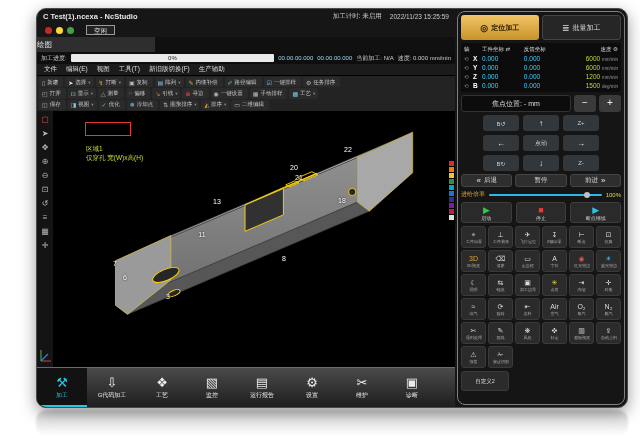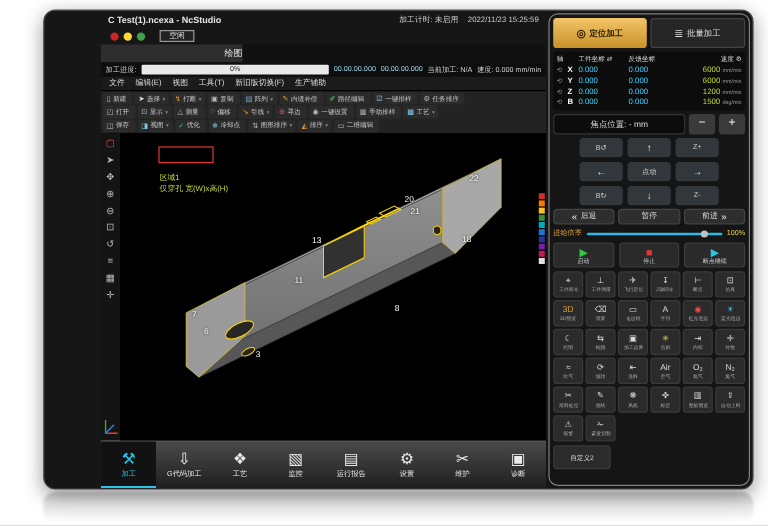--- a/index.html
+++ b/index.html
@@ -1,32 +1,32 @@
 <!DOCTYPE html>
 <html><head>
 <meta charset="utf-8">
 <style>
   * { margin:0; padding:0; box-sizing:border-box; }
   html,body { width:640px; height:438px; background:#ffffff; overflow:hidden;
               font-family:"Liberation Sans", sans-serif; }
   .window { position:absolute; left:36px; top:8px; width:592px; height:400px;
             background:#161616; border-radius:10px; box-shadow:0 5px 16px rgba(0,0,0,.4);
             overflow:hidden; display:flex; border:1px solid #4a4a4a; }
-  .left-col { width:418px; display:flex; flex-direction:column;padding-left:47px; }
+  .left-col { width:418px; display:flex; flex-direction:column; }
 
   
   .titlebar { height:14px; display:flex; align-items:center; padding:0 6px; gap:8px; }
   .win-title { flex:1; font-size:7.5px; color:#e6e6e6; font-weight:bold; }
   .timer, .clock { font-size:6.5px; color:#cccccc; }
   .statusrow { height:14px; display:flex; align-items:center; padding:0 8px; gap:4px; }
   .dot { width:7px; height:7px; border-radius:50%; }
   .idle-btn { margin-left:8px; border:1px solid #9a9a9a; color:#e0e0e0; font-size:6.5px;
               padding:0 7px; height:10px; line-height:9px; background:#222; }
   .tabrow { height:15px; display:flex; background:#101010; }
-  .tab { min-width:118px; text-align:right; font-size:7.5px; color:#e8e8e8; line-height:15px; }
+  .tab { min-width:118px; text-align:left; font-size:7.5px; color:#e8e8e8; line-height:15px; }
   .tab.active { background:#2e2e2e; }
 
   
   .progressrow { height:12px; display:flex; align-items:center; gap:4px; padding:0 4px;
                  background:#0e0e0e; font-size:6px; color:#cfcfcf; }
   .pbar { flex:1; height:8px; background:#e9e9e9; border-radius:1px; color:#222;
           font-size:6px; text-align:center; line-height:8px; }
   .ptime { color:#9fd8ef; }
   .menurow { height:11px; display:flex; gap:9px; align-items:center; padding:0 7px;
              background:#1b1b1b; font-size:6.5px; color:#dddddd; }

